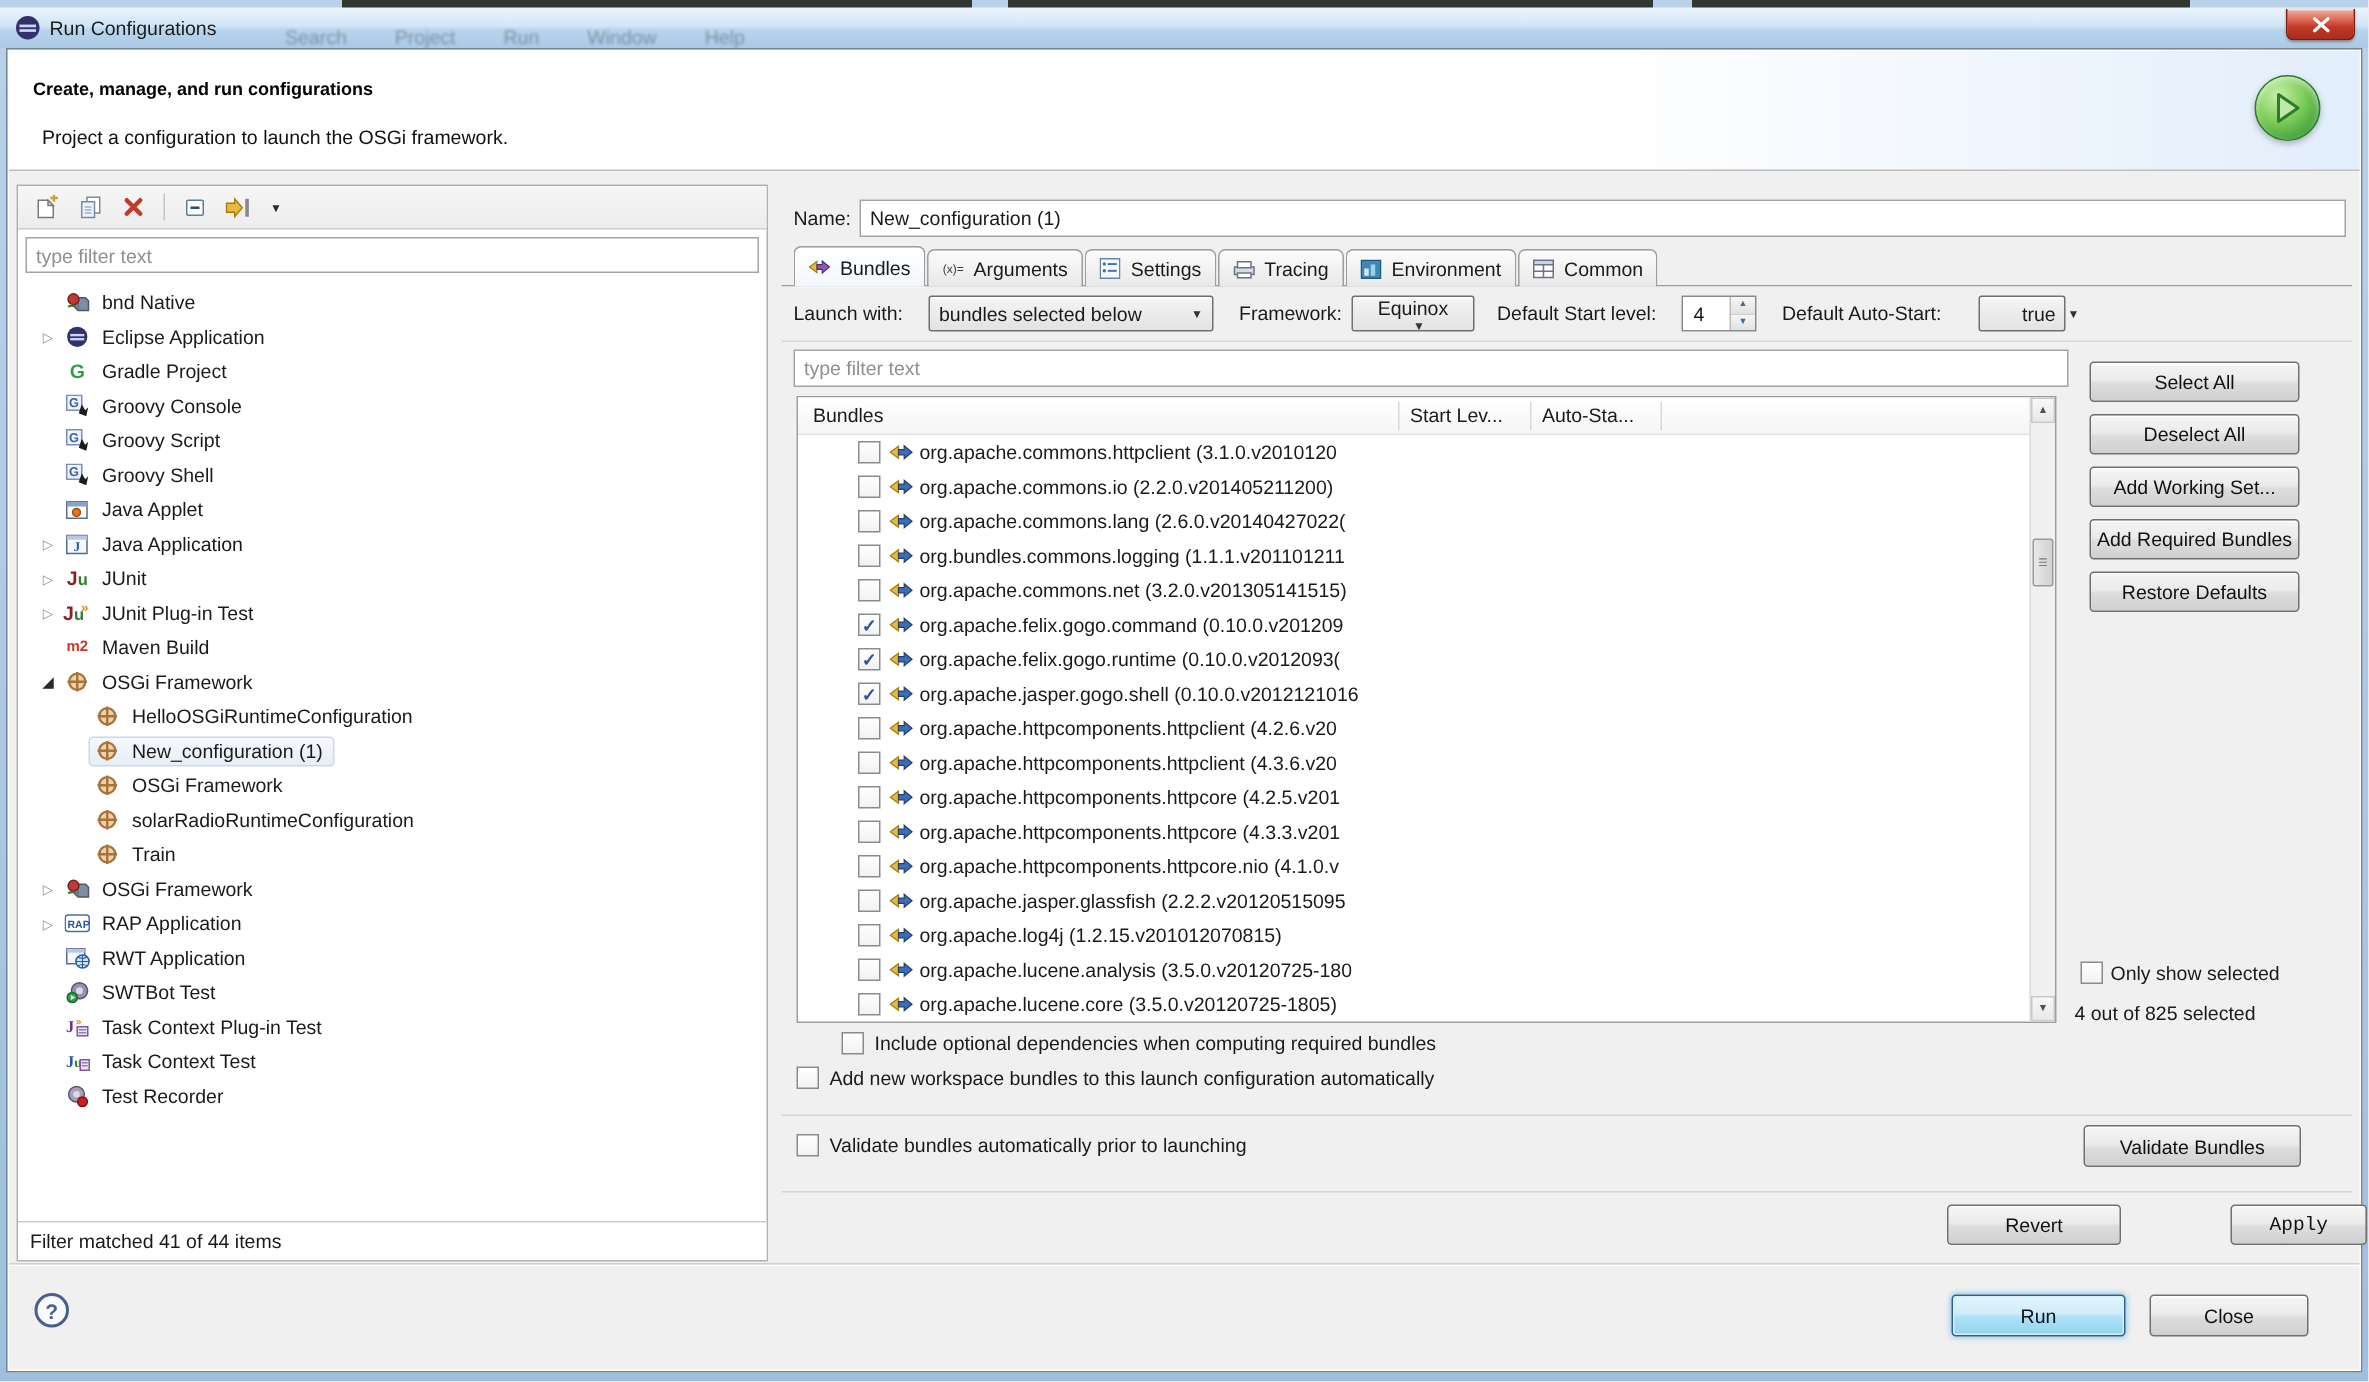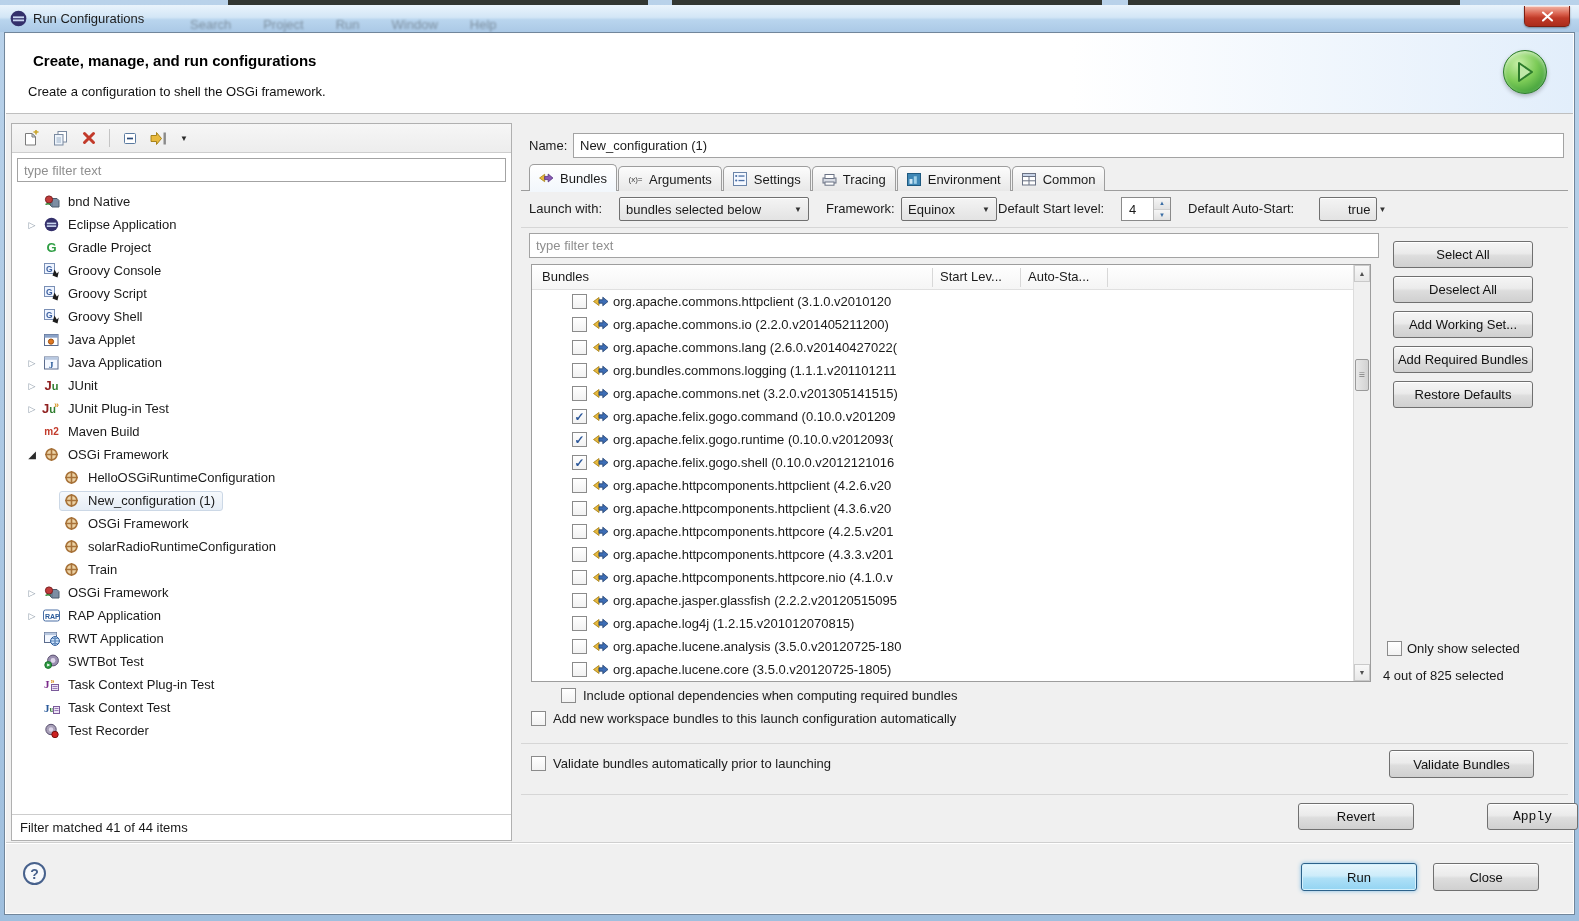--- a/index.html
+++ b/index.html
@@ -21,21 +21,21 @@
     background:linear-gradient(#f2b5a5 0%, #d9604d 40%, #c03a28 60%, #ab2c1b 100%);
     box-shadow:inset 0 1px 0 rgba(255,255,255,.55), 0 1px 2px rgba(0,0,0,.35);
     display:flex; align-items:center; justify-content:center; }
 
   
   .dialog { position:absolute; left:4px; top:32px; width:1571px; height:883px;
     background:#f0f0f0; border:1px solid #71869b; box-shadow:inset 0 0 0 1px #fdfdfd; }
 
   .banner { position:absolute; left:1px; top:1px; right:1px; height:80px;
     background:linear-gradient(90deg,#ffffff 68%,#e2eefb 100%); border-bottom:1px solid #bfbfbf; }
-  .banner-title { position:absolute; left:27px; top:18px; font-size:15px; font-weight:bold; color:#000; }
+  .banner-title { position:absolute; left:16px; top:18px; font-size:12px; font-weight:bold; color:#000; }
   .banner-sub { position:absolute; left:22px; top:50px; font-size:13px; color:#111; }
   .play-badge { position:absolute; right:26px; top:16px; width:44px; height:44px; border-radius:50%;
     background:radial-gradient(circle at 35% 30%, #c8f0a8, #7ccb57 45%, #3f9e3a 80%, #2d7c2c);
     border:1px solid #2d7c2c; box-shadow:0 2px 4px rgba(0,0,0,.25), inset 0 2px 4px rgba(255,255,255,.6);
     display:flex; align-items:center; justify-content:center; }
 
   
   .left-panel { position:absolute; left:6px; top:90px; width:501px; height:718px;
     background:#fff; border:1px solid #b0b0b0; }
   .lp-toolbar { position:absolute; left:0; top:0; right:0; height:29px; background:linear-gradient(#f6f6f6,#ededed);
@@ -168,21 +168,21 @@
     <div class="close-btn">
       <svg width="13" height="11" viewBox="0 0 13 11">
           <path d="M2 1.5 L11 9.5 M11 1.5 L2 9.5" stroke="#ffffff" stroke-width="2.1" stroke-linecap="round"></path>
         </svg>
     </div>
   </div>
 
   <div class="dialog">
     <div class="banner">
       <div class="banner-title">Create, manage, and run configurations</div>
-      <div class="banner-sub">Create a configuration to shell the OSGi framework.</div>
+      <div class="banner-sub">Project a configuration to launch the OSGi framework.</div>
       <div class="play-badge">
         <svg width="20" height="22" viewBox="0 0 20 22">
             <polygon points="4,2 17,11 4,20" fill="#bfe8a8" stroke="#2d7c2c" stroke-width="2" stroke-linejoin="round"></polygon>
           </svg>
       </div>
     </div>
 
     <div class="left-panel">
       <div class="lp-toolbar">
         <span class="tb-btn">
@@ -598,21 +598,21 @@
           </div>
         </div>
 
       <div class="controls-row">
         <span class="ctl-label" style="left:8px;">Launch with:</span>
         <div class="combo" style="left:98px; width:190px;">
           <span>bundles selected below</span>
             <span class="car">▼</span>
         </div>
         <span class="ctl-label" style="left:305px;">Framework:</span>
-        <div class="combo" style="left:380px; width:96px;">
+        <div class="combo" style="left:380px; width:82px;flex-direction:column;">
           <span>Equinox</span>
             <span class="car">▼</span>
         </div>
         <span class="ctl-label" style="left:477px;">Default Start level:</span>
         <div class="spinner" style="left:600px;">
           <span class="spin-val">4</span>
           <span class="spin-btns">
               <span>▲</span>
               <span>▼</span>
             </span>
@@ -707,21 +707,21 @@
               <span class="bname">org.apache.felix.gogo.runtime (0.10.0.v2012093(</span>
             </div>
             <div class="brow">
               <span class="cb">✓</span>
               <span class="ticon">
                 <svg width="16" height="13" viewBox="0 0 16 13">
                   <polygon points="0.5,6.5 6,2.5 6,10.5" fill="#e8b93d" stroke="#a07a10" stroke-width="0.8"></polygon>
                   <path d="M6 4.8 h3.8 V2.2 L15 6.5 9.8 10.8 V8.2 H6 z" fill="#3d6db5" stroke="#1f3f6f" stroke-width="0.8"></path>
                 </svg>
               </span>
-              <span class="bname">org.apache.felix.gogo.shell (0.10.0.v2012121016</span>
+              <span class="bname">org.apache.jasper.gogo.shell (0.10.0.v2012121016</span>
             </div>
             <div class="brow">
               <span class="cb"></span>
               <span class="ticon">
                 <svg width="16" height="13" viewBox="0 0 16 13">
                   <polygon points="0.5,6.5 6,2.5 6,10.5" fill="#e8b93d" stroke="#a07a10" stroke-width="0.8"></polygon>
                   <path d="M6 4.8 h3.8 V2.2 L15 6.5 9.8 10.8 V8.2 H6 z" fill="#3d6db5" stroke="#1f3f6f" stroke-width="0.8"></path>
                 </svg>
               </span>
               <span class="bname">org.apache.httpcomponents.httpclient (4.2.6.v20</span>

